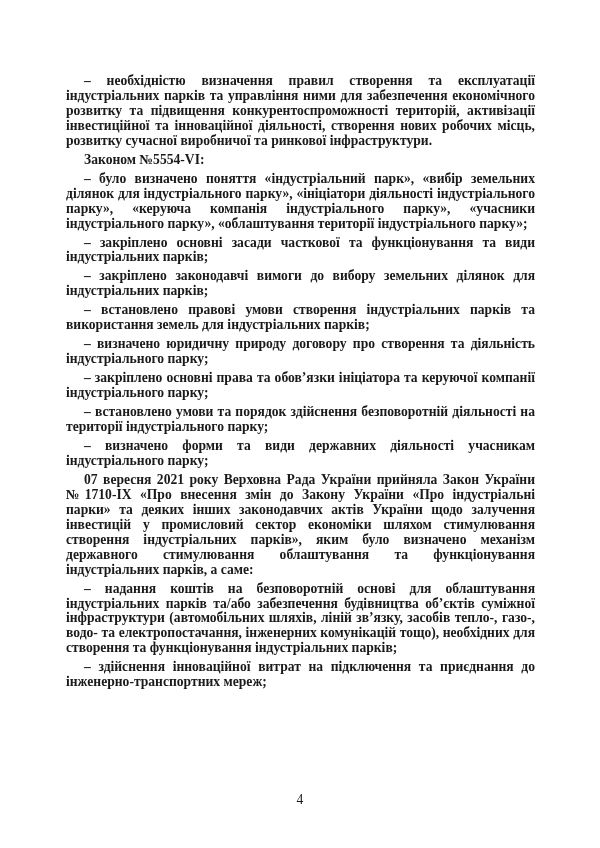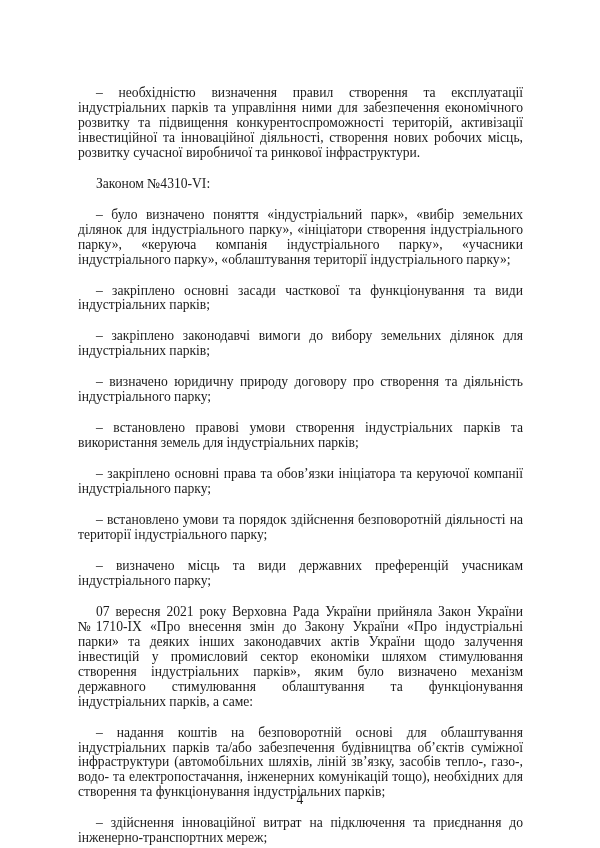--- a/index.html
+++ b/index.html
@@ -1,34 +1,34 @@
 <!DOCTYPE html>
 <html><head>
 <meta charset="utf-8">
 <style>
   html, body { margin:0; padding:0; background:#ffffff; }
   body { width:600px; height:848px; position:relative; overflow:hidden; }
   .page { position:absolute; left:62px; top:70px; width:477px;
           font-family:"Liberation Serif", serif; font-size:13.6px; line-height:14.96px; color:#1a1a1a; }
-  .p { margin:16px; text-align:justify; text-align-last:left; text-indent:18px; }
+  .p { margin:4px; text-align:justify; text-align-last:left; text-indent:18px;font-weight:bold; }
   .pagenum { position:absolute; top:792px; left:0; width:600px; text-align:center;
              font-family:"Liberation Serif", serif; font-size:13.6px; color:#1a1a1a; }
 </style>
 </head>
 <body>
 
 <div class="page">
   <p class="p">– необхідністю визначення правил створення та експлуатації індустріальних парків та управління ними для забезпечення економічного розвитку та підвищення конкурентоспроможності територій, активізації інвестиційної та інноваційної діяльності, створення нових робочих місць, розвитку сучасної виробничої та ринкової інфраструктури.</p>
-  <p class="p">Законом №4310-VI:</p>
-  <p class="p">– було визначено поняття «індустріальний парк», «вибір земельних ділянок для індустріального парку», «ініціатори створення індустріального парку», «керуюча компанія індустріального парку», «учасники індустріального парку», «облаштування території індустріального парку»;</p>
+  <p class="p">Законом №5554-VI:</p>
+  <p class="p">– було визначено поняття «індустріальний парк», «вибір земельних ділянок для індустріального парку», «ініціатори діяльності індустріального парку», «керуюча компанія індустріального парку», «учасники індустріального парку», «облаштування території індустріального парку»;</p>
   <p class="p">– закріплено основні засади часткової та функціонування та види індустріальних парків;</p>
   <p class="p">– закріплено законодавчі вимоги до вибору земельних ділянок для індустріальних парків;</p>
+  <p class="p">– встановлено правові умови створення індустріальних парків та використання земель для індустріальних парків;</p>
   <p class="p">– визначено юридичну природу договору про створення та діяльність індустріального парку;</p>
-  <p class="p">– встановлено правові умови створення індустріальних парків та використання земель для індустріальних парків;</p>
   <p class="p">– закріплено основні права та обов’язки ініціатора та керуючої компанії індустріального парку;</p>
   <p class="p">– встановлено умови та порядок здійснення безповоротній діяльності на території індустріального парку;</p>
-  <p class="p">– визначено місць та види державних преференцій учасникам індустріального парку;</p>
+  <p class="p">– визначено форми та види державних діяльності учасникам індустріального парку;</p>
   <p class="p">07 вересня 2021 року Верховна Рада України прийняла Закон України №1710-IX «Про внесення змін до Закону України «Про індустріальні парки» та деяких інших законодавчих актів України щодо залучення інвестицій у промисловий сектор економіки шляхом стимулювання створення індустріальних парків», яким було визначено механізм державного стимулювання облаштування та функціонування індустріальних парків, а саме:</p>
   <p class="p">– надання коштів на безповоротній основі для облаштування індустріальних парків та/або забезпечення будівництва об’єктів суміжної інфраструктури (автомобільних шляхів, ліній зв’язку, засобів тепло-, газо-, водо- та електропостачання, інженерних комунікацій тощо), необхідних для створення та функціонування індустріальних парків;</p>
   <p class="p">– здійснення інноваційної витрат на підключення та приєднання до інженерно-транспортних мереж;</p>
 </div>
 
 <div class="pagenum">4</div>
 
 </body></html>

